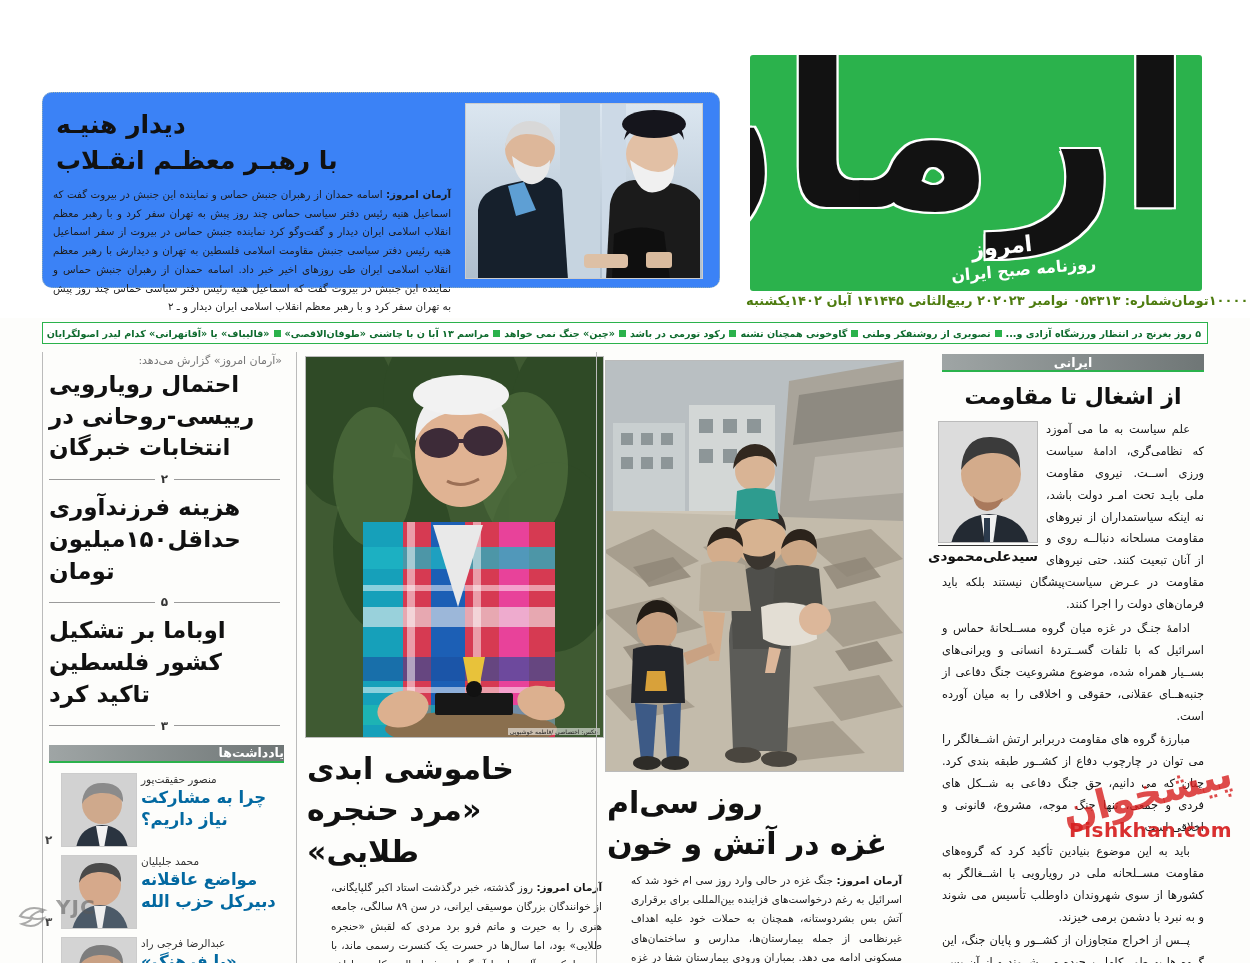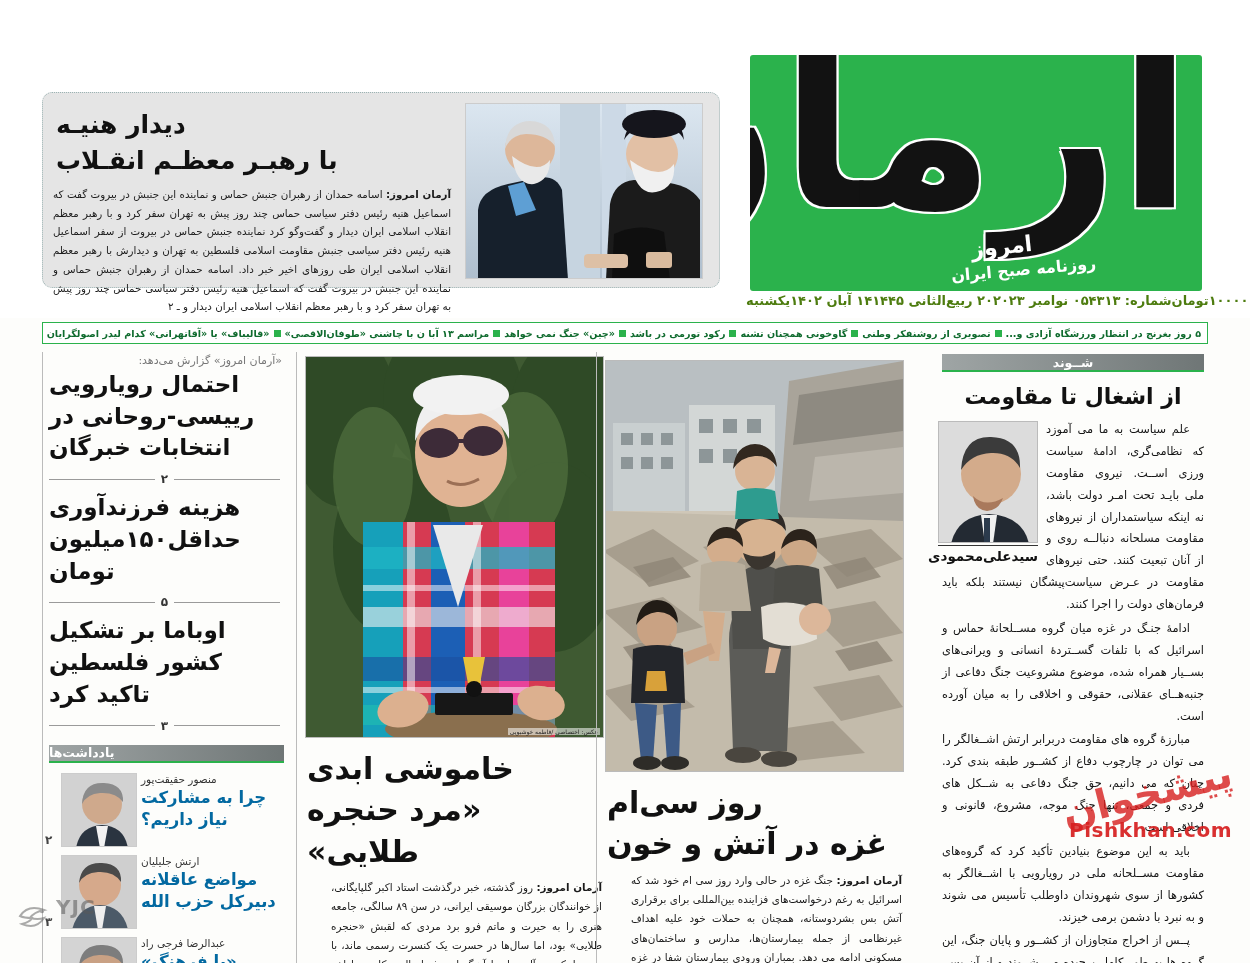--- a/index.html
+++ b/index.html
@@ -69,21 +69,21 @@
     font-size: 13px; font-weight: 700; color: #4d7c0f;
     white-space: nowrap;
   }
   .dsq { display: inline-block; width: 8px; height: 8px; background: #2bb24c; }
 
   
   .top-feature {
     position: absolute;
     left: 42px; top: 92px;
     width: 678px; height: 196px;
-    background: #e5e5e5;
+    background: #3b82f6;
     border: 1px dotted #9bb3b3;
     border-radius: 10px;
   }
   .tf-photo {
     position: absolute;
     right: 16px; top: 10px;
     width: 238px; height: 176px;
     border: 1px solid #ccc;
     overflow: hidden;
     background: linear-gradient(180deg,#cfd9e4 0%, #b7c5d4 100%);
@@ -166,21 +166,21 @@
   }
   .sep .line { flex: 1; height: 1px; background: #9a9a9a; }
   .sep .pg { font-size: 12px; color: #333; font-weight: 700; }
 
   
   .notes-hd {
     margin: 8px 6px 6px 6px;
     height: 18px;
     background: linear-gradient(90deg,#9fa5a5 0%, #6f7676 100%);
     border-bottom: 2px solid #2bb24c;
-    display: flex; align-items: center; justify-content: flex-end;
+    display: flex; align-items: center; justify-content: flex-start;
   }
   .notes-hd span { color: #fff; font-size: 12.5px; font-weight: 700; }
   .note {
     position: relative;
     display: flex; flex-direction: row-reverse;
     padding: 4px 8px 4px 18px;
     min-height: 78px;
   }
   .note .np {
     width: 76px; height: 74px;
@@ -429,21 +429,21 @@
       <div class="np">
         <svg width="76" height="74" viewBox="0 0 76 74">
           <rect width="76" height="74" fill="#cfcfcf"></rect>
           <circle cx="40" cy="29" r="21" fill="#d6a98b"></circle>
           <path d="M19 27 Q21 6 42 7 Q62 8 61 26 Q54 15 38 16 Q24 17 19 27Z" fill="#4a4a4a"></path>
           <path d="M12 74 Q18 50 40 49 Q63 50 68 74 Z" fill="#4c5a68"></path>
           <path d="M34 50 L46 50 L42 74 L38 74 Z" fill="#efefef"></path>
         </svg>
       </div>
       <div class="ntxt">
-        <div class="nauthor">ارتش جلیلیان</div>
+        <div class="nauthor">محمد جلیلیان</div>
         <div class="ntitle">مواضع عاقلانه دبیرکل حزب الله</div>
       </div>
       <span class="npg">۳</span>
     </div>
 
     <div class="note">
       <div class="np">
         <svg width="76" height="74" viewBox="0 0 76 74">
           <rect width="76" height="74" fill="#d4d4d4"></rect>
           <circle cx="41" cy="31" r="22" fill="#c9a184"></circle>
@@ -615,21 +615,21 @@
     </div>
     <div class="story-body">
       <b>آرمان امروز:</b>
       <span>جنگ غزه در حالی وارد روز سی ام خود شد که اسرائیل به رغم درخواست‌های فزاینده بین‌المللی برای برقراری آتش بس بشردوستانه، همچنان به حملات خود علیه اهداف غیرنظامی از جمله بیمارستان‌ها، مدارس و ساختمان‌های مسکونی ادامه می دهد. بمباران ورودی بیمارستان شفا در غزه و هدف قرار گرفتن یک آمبولانس که به گفته حماس ...</span>
       
     </div>
   </div>
 
   <div class="col-right">
     <div class="edit-hd">
-      <span>شــوند</span>
+      <span>ایرانی</span>
     </div>
     <div class="edit-title">از اشغال تا مقاومت</div>
 
     <div class="edit-photo">
       <svg width="100" height="122" viewBox="0 0 100 122">
         <rect width="100" height="122" fill="#dcdcdc"></rect>
         <circle cx="54" cy="52" r="30" fill="#d3ab8b"></circle>
         <path d="M24 48 Q26 14 54 15 Q84 16 83 46 Q74 30 54 31 Q34 32 24 48Z" fill="#3b3b3b"></path>
         <path d="M36 74 Q48 86 66 76 Q62 88 50 89 Q38 88 36 74Z" fill="#a9795c"></path>
         <path d="M14 122 Q20 94 52 92 Q86 94 92 122 Z" fill="#232a33"></path>

